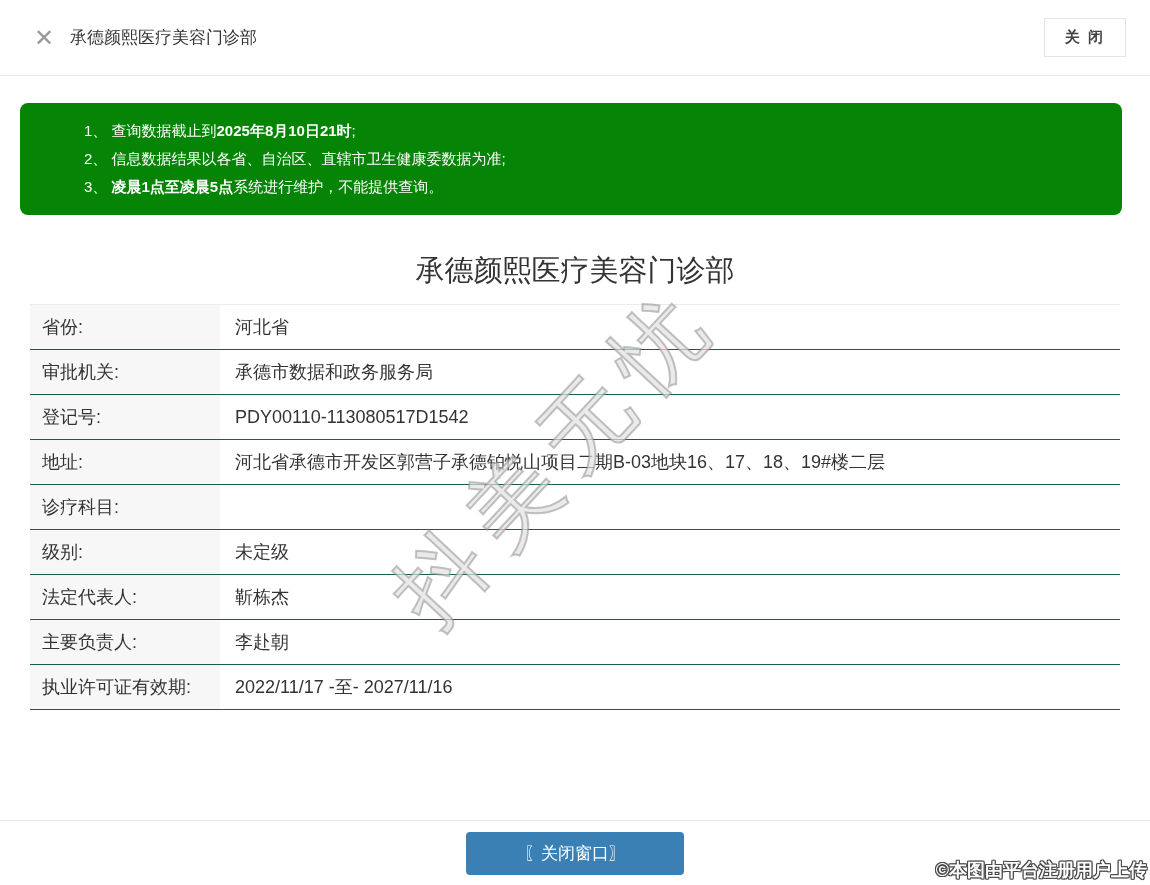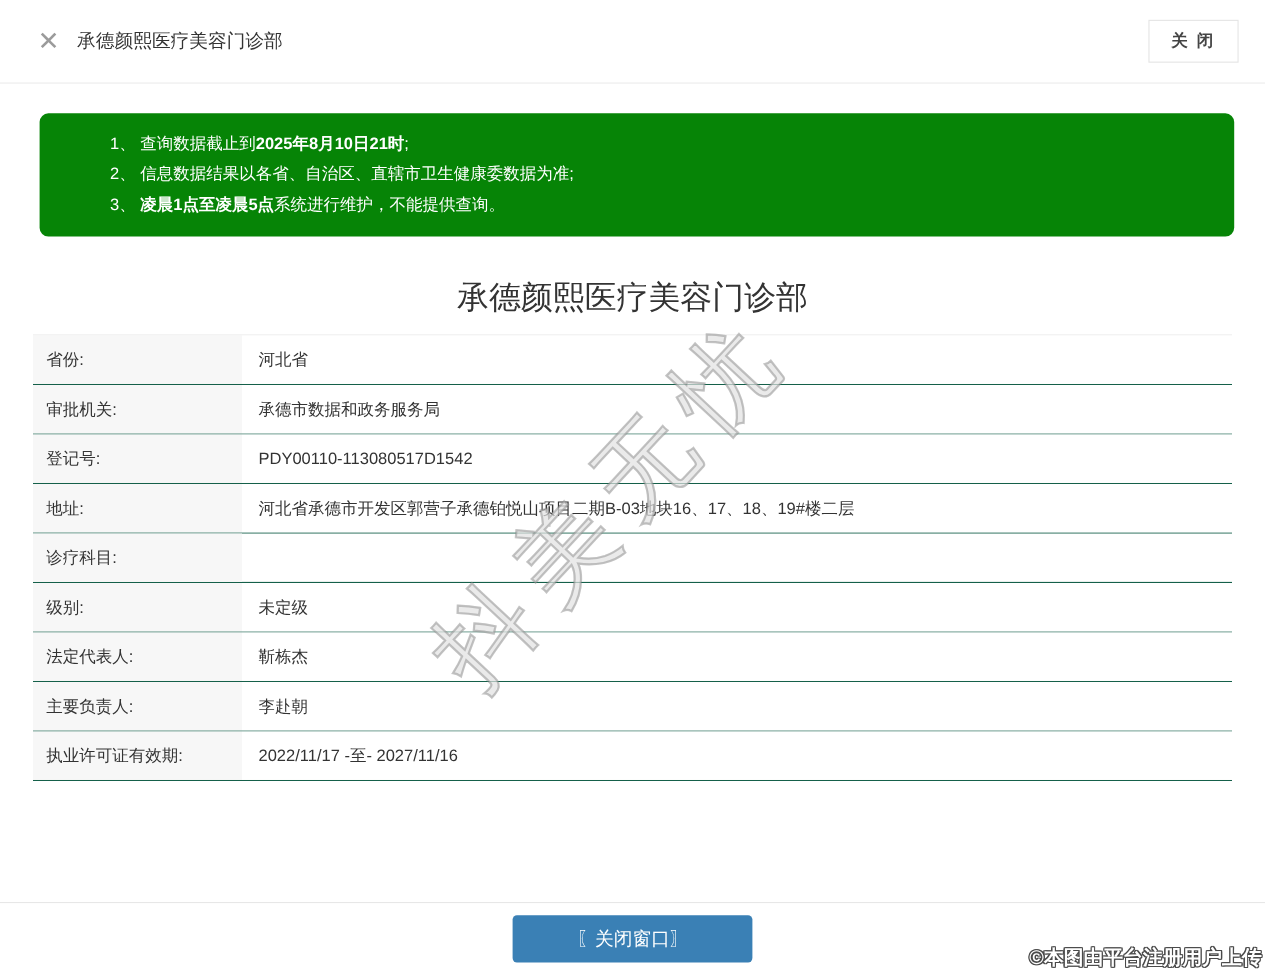--- a/index.html
+++ b/index.html
@@ -47,21 +47,21 @@
     font-size:15px;
     padding:9px 20px;
     cursor:pointer;
     font-family:inherit;
     letter-spacing:2px;
     font-weight:bold;
   }
 
   
   .notice{
-    margin:27px 28px 0 36px;
+    margin:27px 28px 0 20px;
     background:var(--green);
     border-radius:8px;
     color:#fff;
     font-size:15px;
     line-height:28px;
     padding:14px 18px 14px 64px;
   }
   .notice-line b{font-weight:bold;}
 
   
@@ -76,21 +76,21 @@
   
   .info-table{
     margin:13px 30px 0 30px;
     border-top:1px solid #ececec;
   }
   .trow{
     display:flex;
     align-items:stretch;
     border-bottom:1px solid var(--divider);
     min-height:45px;
-    font-size:15px;
+    font-size:18px;
   }
   .tlabel{
     width:190px;
     flex:0 0 190px;
     background:#f7f7f7;
     display:flex;
     align-items:center;
     padding-left:12px;
     color:#333;
   }

